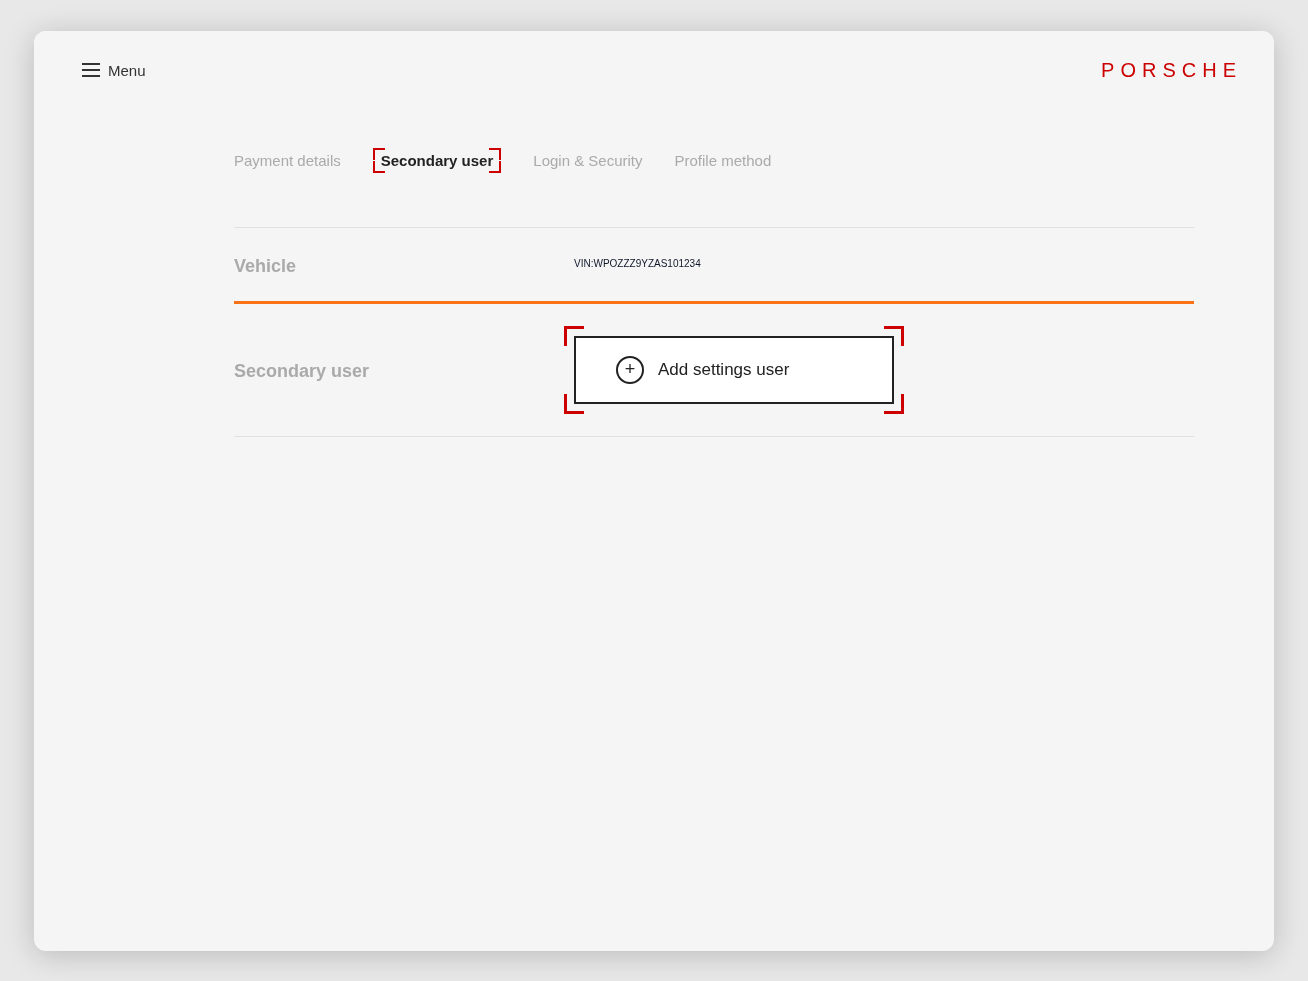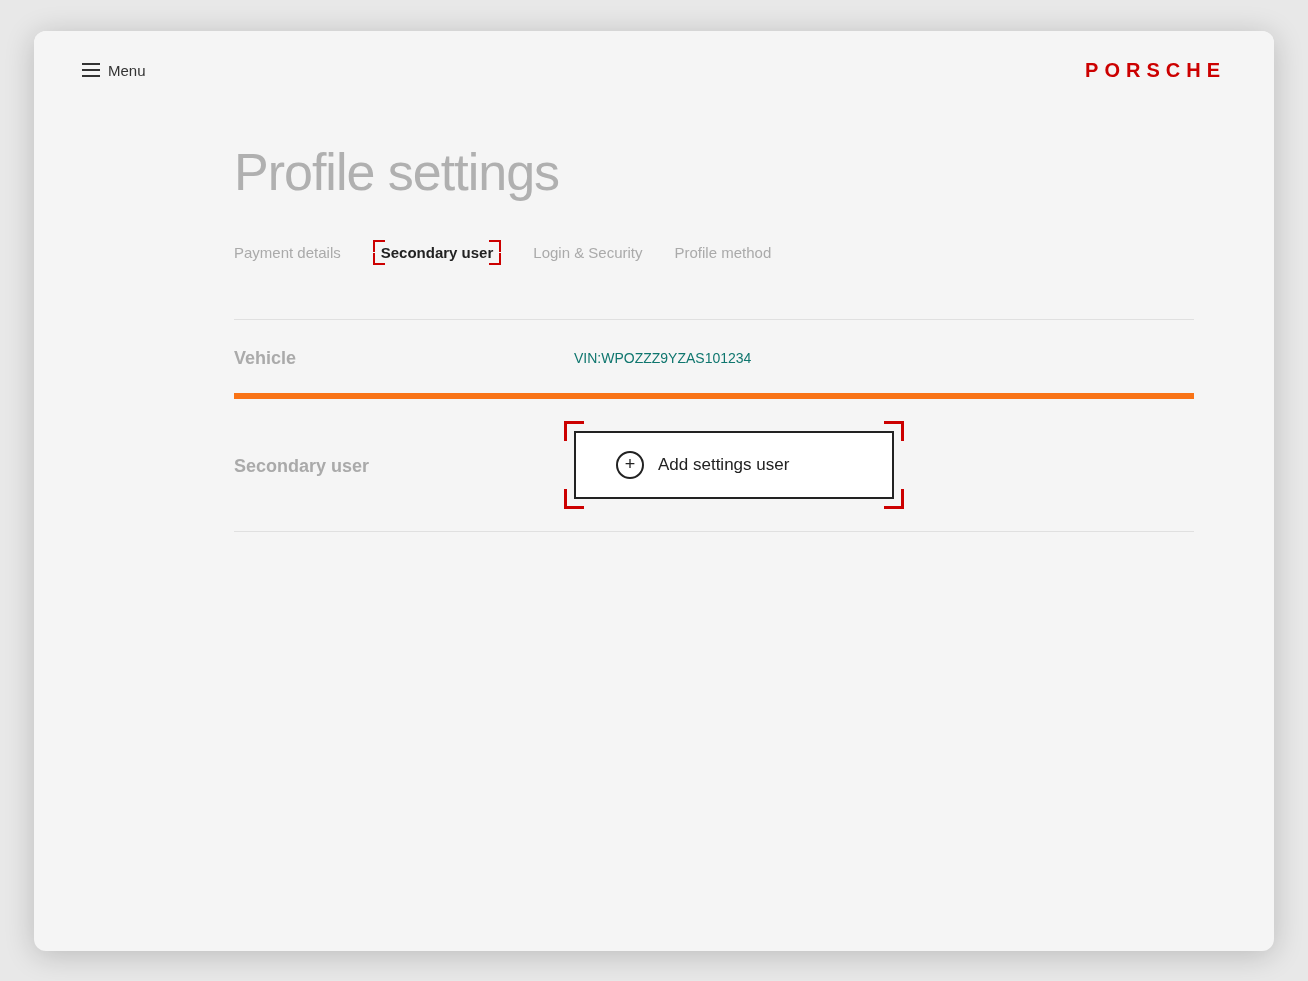--- a/index.html
+++ b/index.html
@@ -25,21 +25,21 @@
       box-shadow: 0 4px 30px rgba(0,0,0,0.2);
       overflow: hidden;
       position: relative;
     }
 
     .header {
       background: #f5f5f5;
       display: flex;
       align-items: center;
       justify-content: space-between;
-      padding: 28px 48px 20px 48px;
+      padding: 28px 32px 20px 48px;
       border-bottom: none;
     }
 
     .menu-btn {
       display: flex;
       align-items: center;
       gap: 8px;
       color: #333;
       font-size: 15px;
       cursor: pointer;
@@ -55,21 +55,21 @@
 
     .hamburger-icon span {
       display: block;
       width: 18px;
       height: 2px;
       background: #333;
     }
 
     .porsche-logo {
       font-size: 20px;
-      font-weight: bold;
+      font-weight: normal;
       letter-spacing: 6px;
       color: #c00;
       font-family: Arial, sans-serif;
     }
 
     .main-content {
       padding: 40px 80px 60px 200px;
     }
 
     .page-title {
@@ -100,35 +100,35 @@
 
     .tab.active {
       color: #222;
       font-weight: 600;
     }
 
     .section-row {
       display: flex;
       align-items: flex-start;
       padding: 24px 0;
-      border-bottom: 6px solid #f97316;
+      border-bottom: 3px solid #f97316;
     }
 
     .section-label {
       width: 340px;
       min-width: 340px;
       font-size: 18px;
       font-weight: 700;
       color: #aaa;
       padding-top: 4px;
     }
 
     .section-value {
-      font-size: 14px;
-      color: #0f766e;
+      font-size: 10px;
+      color: #0f172a;
       padding-top: 6px;
     }
 
     .vehicle-section {
       border-top: 1px solid #e0e0e0;
     }
 
     .secondary-user-section {
       border-bottom: 1px solid #e0e0e0;
       padding: 32px 0;
@@ -252,21 +252,20 @@
         <span></span>
         <span></span>
       </span>
       <span>Menu</span>
     </button>
     <div class="porsche-logo">PORSCHE</div>
   </div>
 
   <div class="main-content">
 
-    <h1 class="page-title">Profile settings</h1>
 
     <div class="tabs">
       <button class="tab">
         <span>Payment details</span>
       </button>
 
       <button class="tab active">
         <div class="active-tab-wrapper">
           <span class="corner tl"></span>
           <span class="corner tr"></span>

